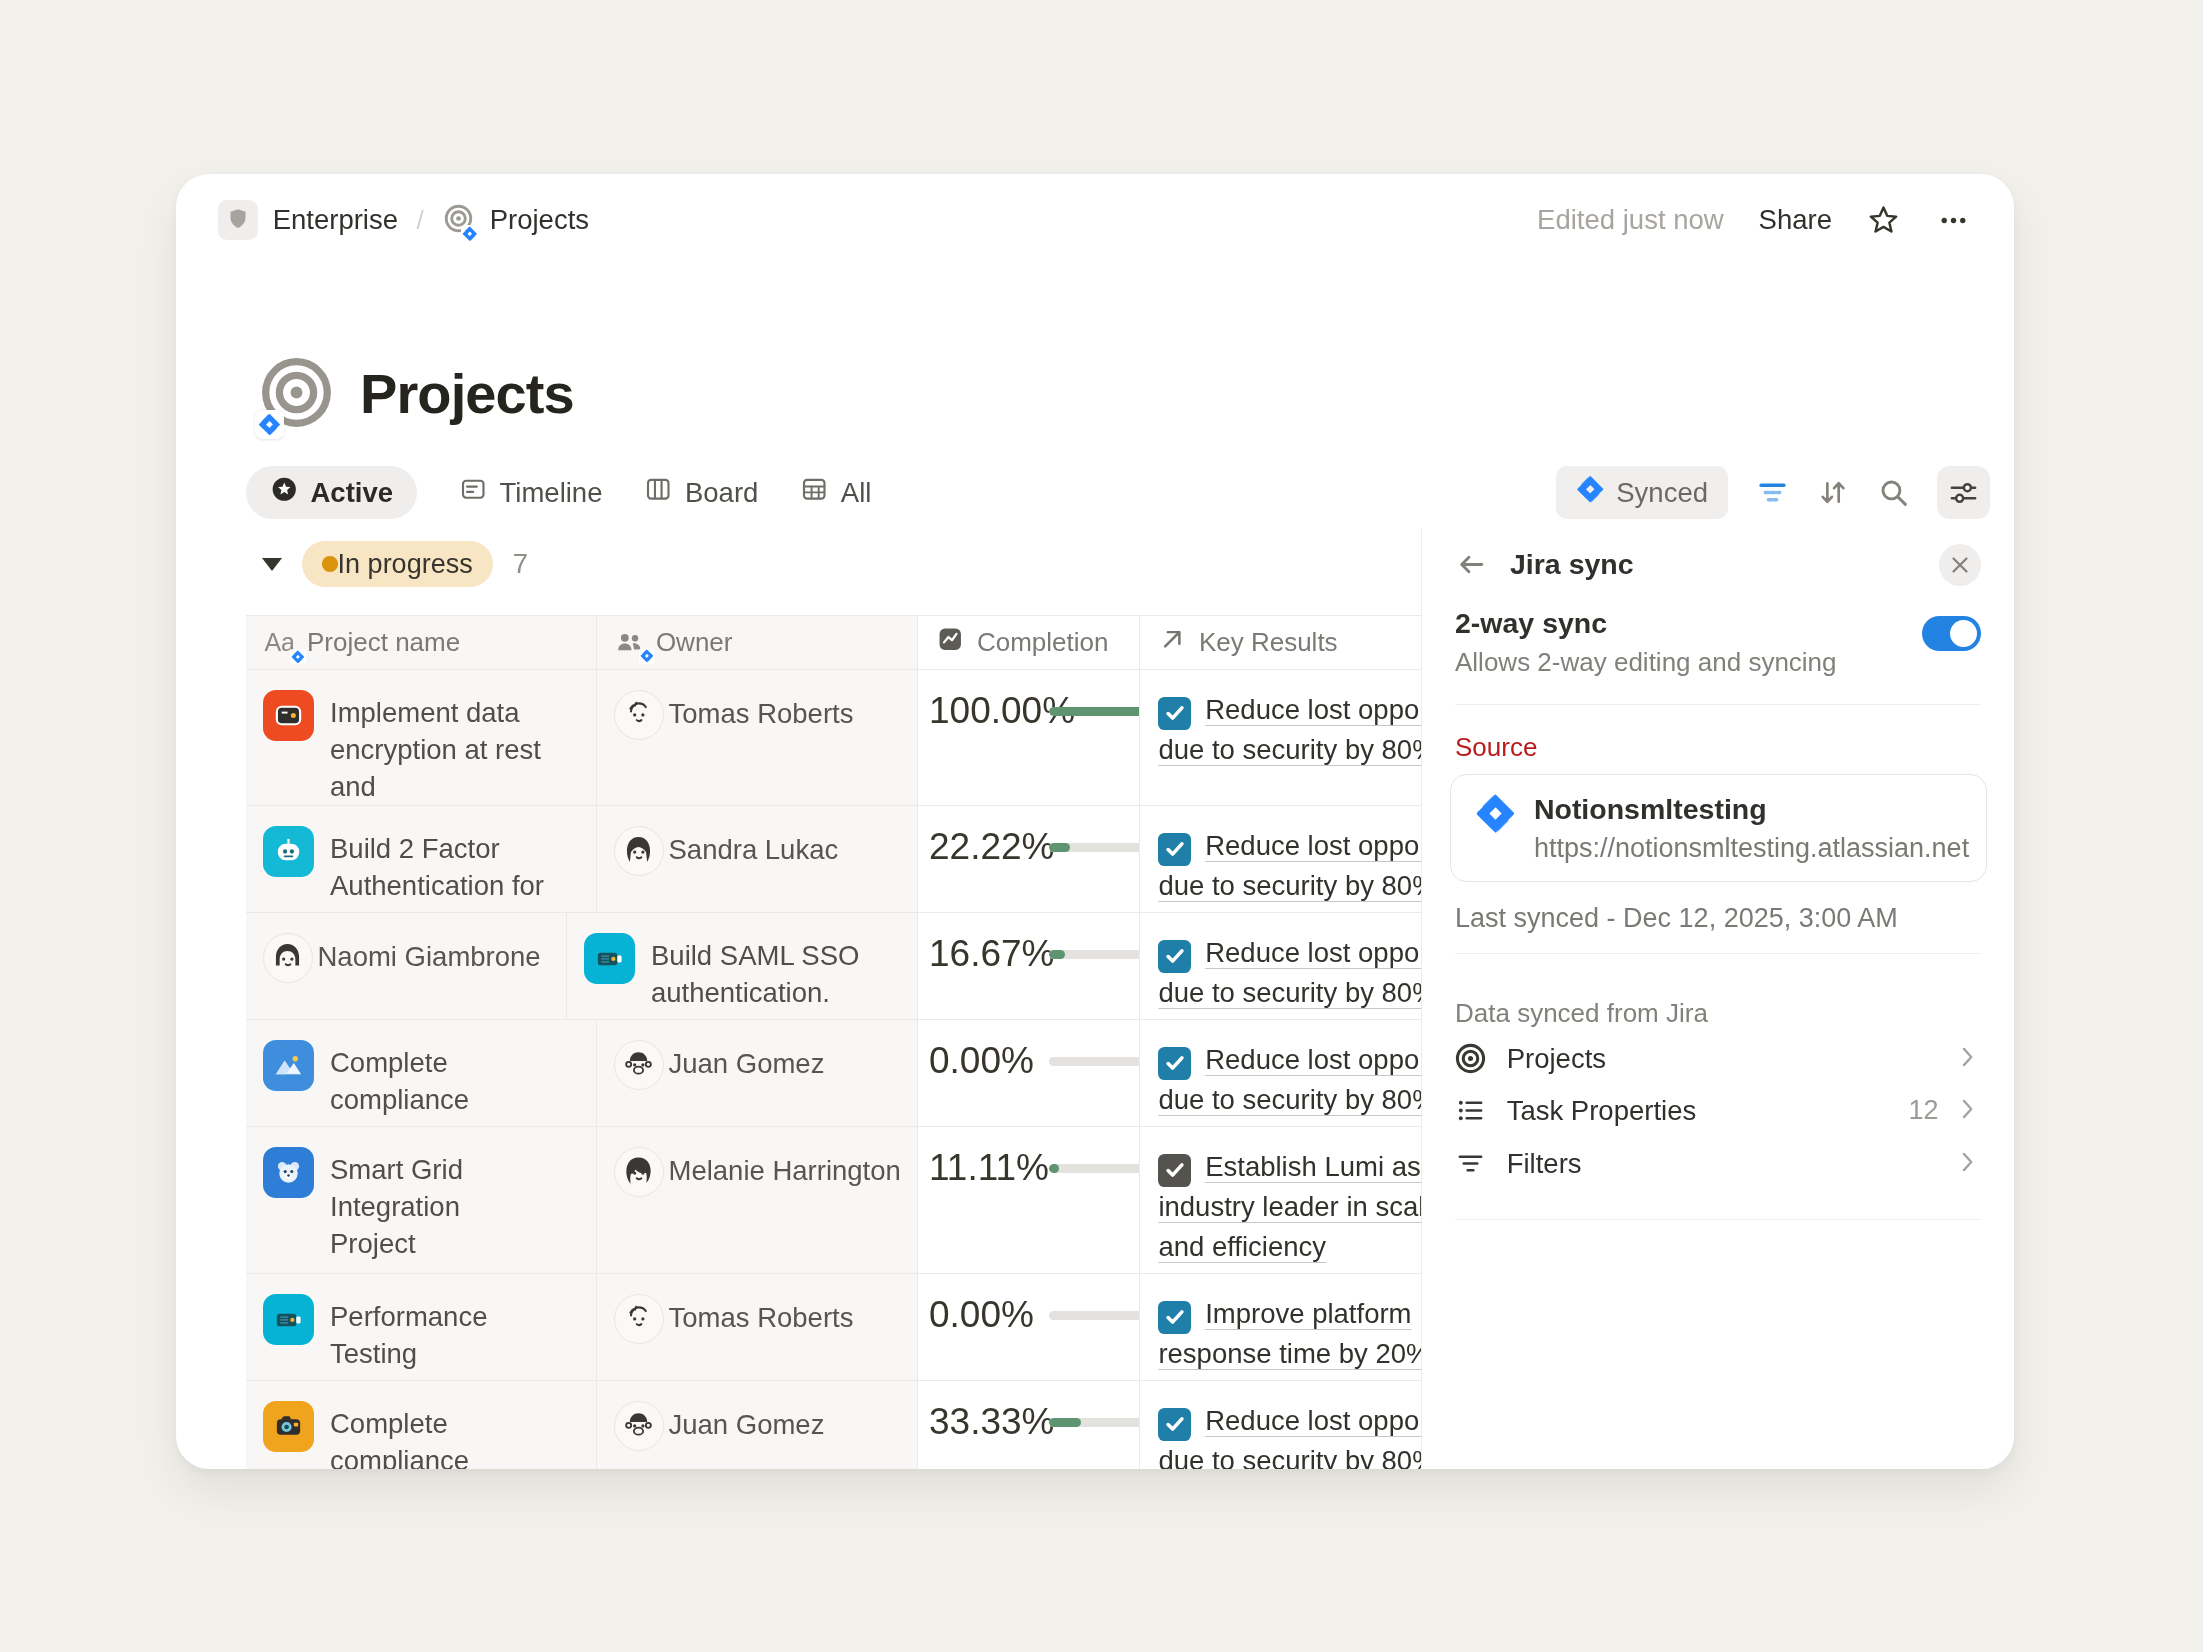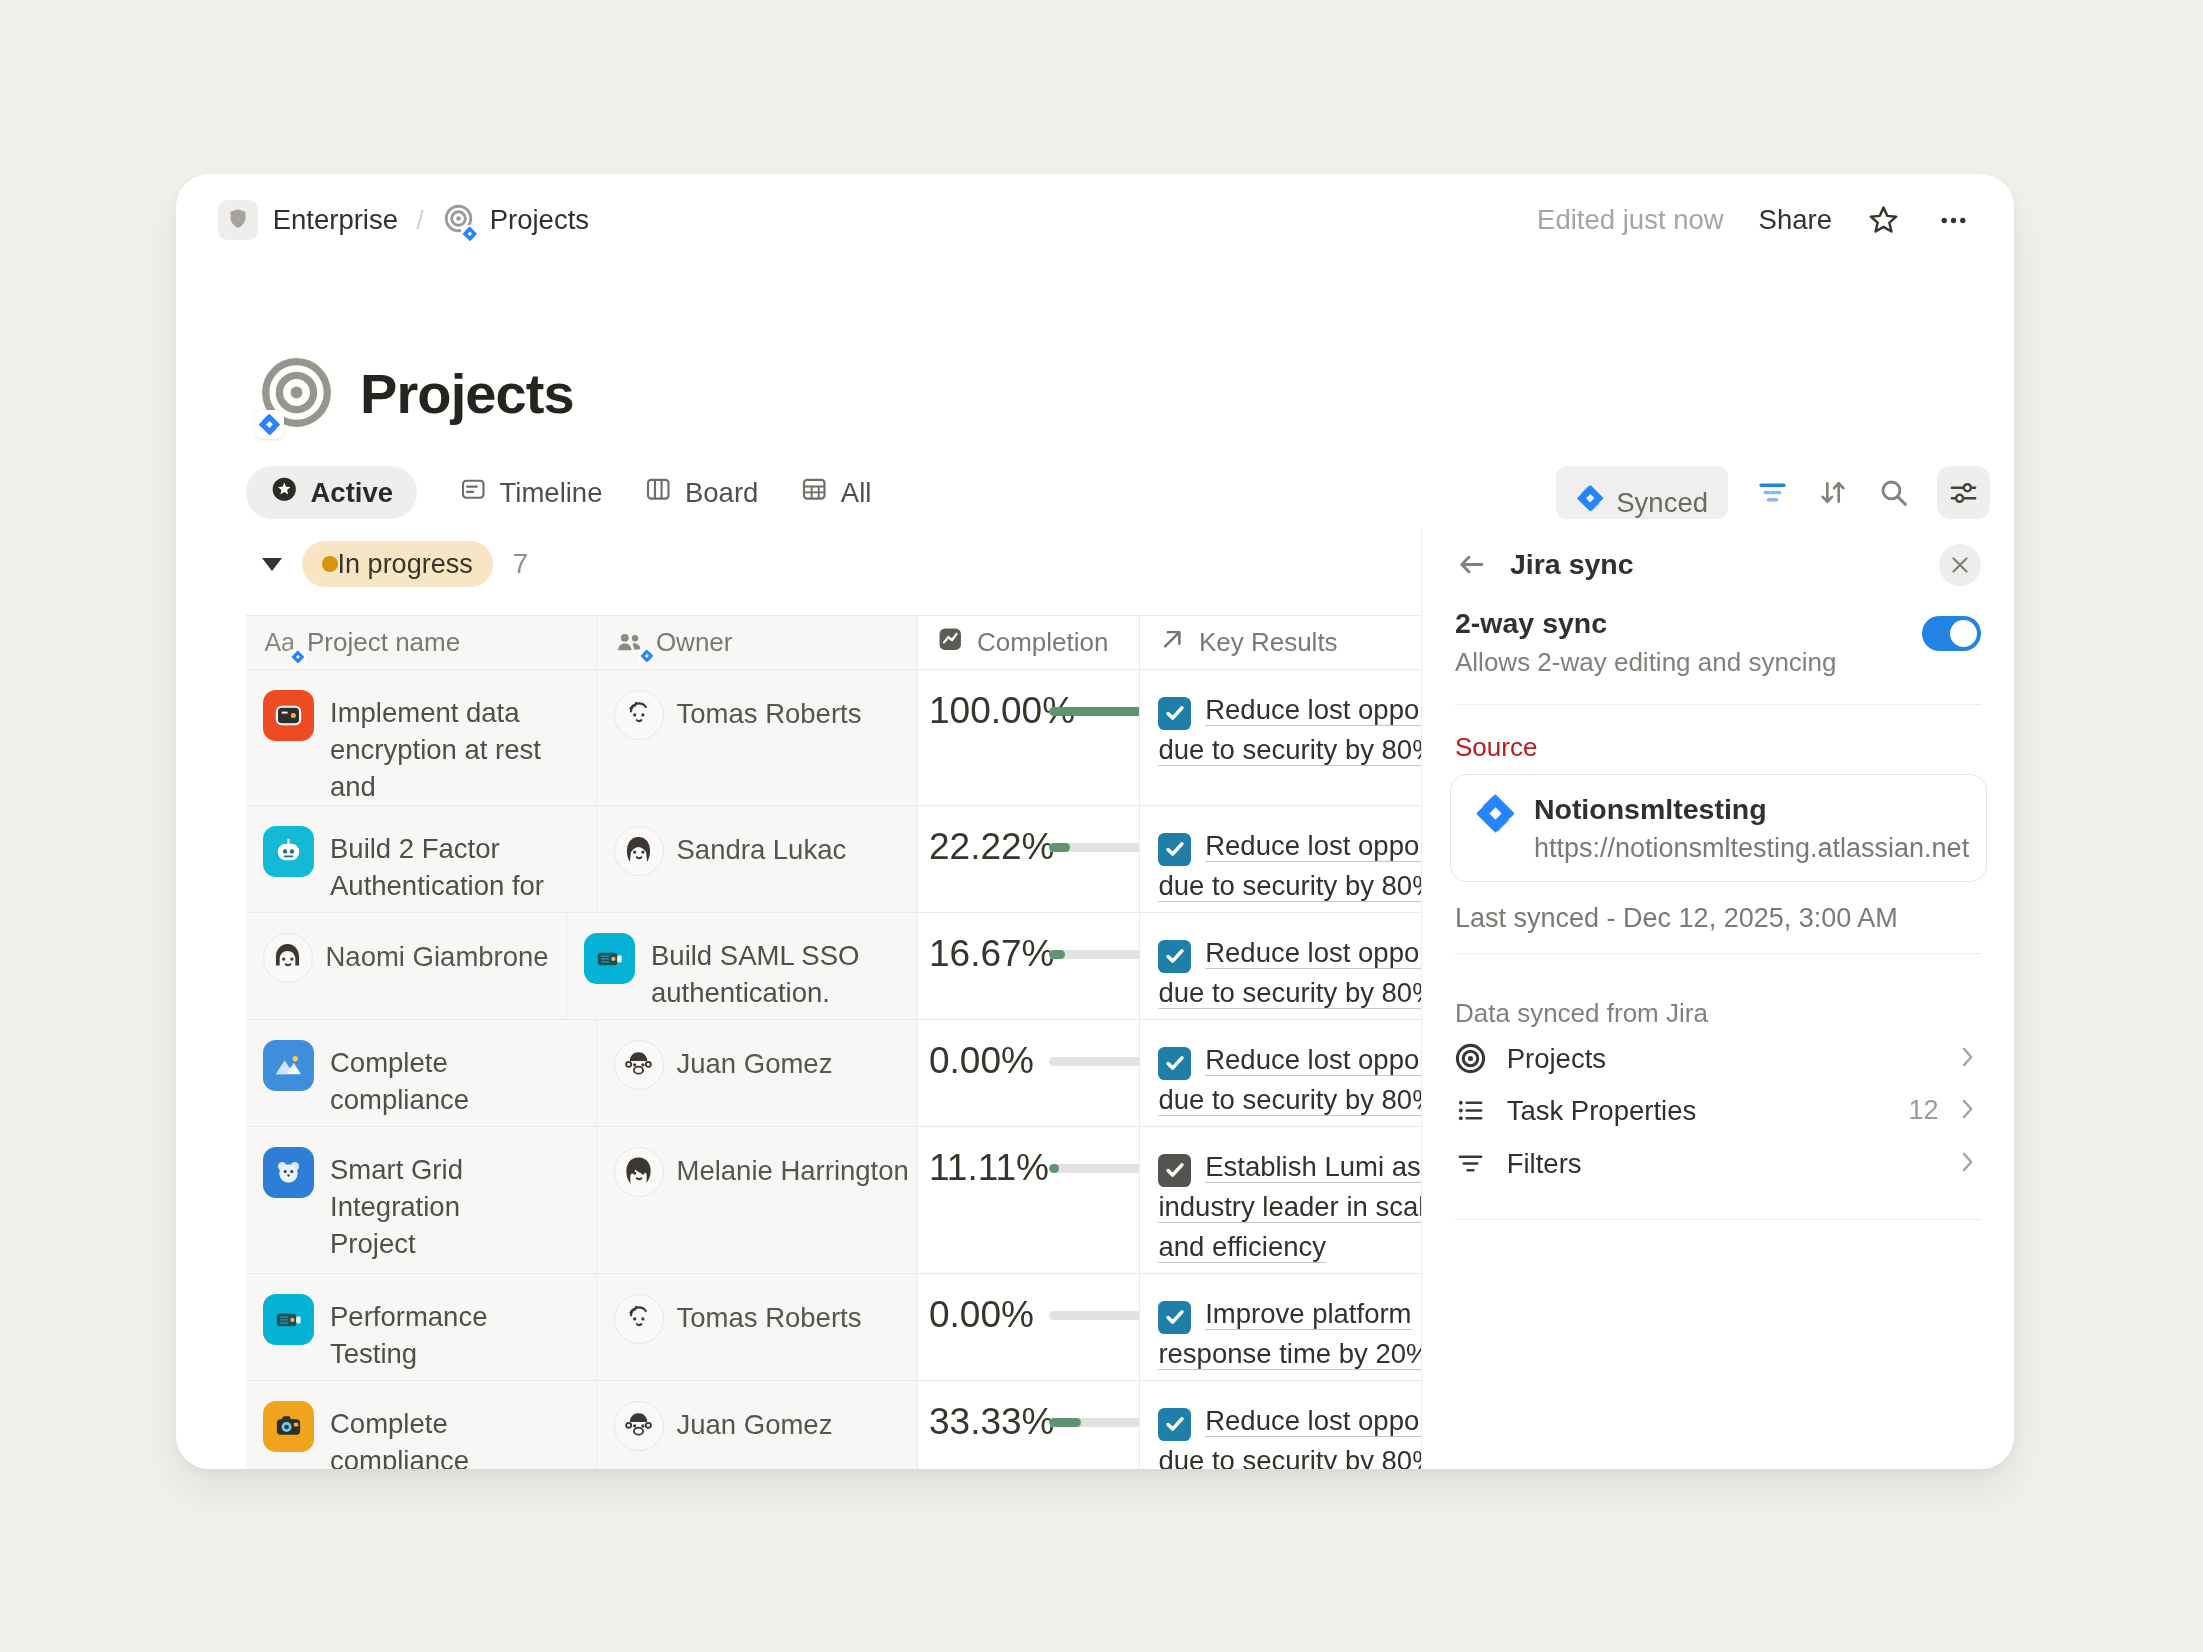--- a/index.html
+++ b/index.html
@@ -29,21 +29,21 @@
   .title-icon{position:relative;width:79px;height:79px;display:flex;align-items:center;justify-content:center}
   .title-icon .badge{position:absolute;left:-1.8px;bottom:-5.5px;background:#fff;border-radius:7.3px;padding:2.8px;line-height:0;box-shadow:0 0.9px 2.8px rgba(0,0,0,.12)}
   h1{font-size:56px;font-weight:700;color:#26241f;letter-spacing:-0.9px}
   
   .views-row{position:absolute;left:70px;top:292px;display:flex;align-items:center;gap:42px;height:53px}
   .view-tab{display:flex;align-items:center;gap:12px;font-size:27.5px;color:#514f4a;font-weight:500;line-height:0}
   .view-tab span{line-height:normal}
   .view-tab.active{background:#efeeec;border-radius:27.5px;height:53px;padding:0 24px;color:#2b2a27;font-weight:600}
   
   .toolbar{position:absolute;top:292px;right:24px;display:flex;align-items:center;gap:27.5px;height:53px}
-  .synced-pill{display:flex;align-items:flex-end;gap:12px;background:#f0efed;border-radius:11px;height:53px;padding:0 20px}
+  .synced-pill{display:flex;align-items:center;gap:12px;background:#f0efed;border-radius:11px;height:53px;padding:0 20px}
   .synced-pill span{font-size:27.5px;color:#6b6963;font-weight:500}
   .tool-icon{display:flex;align-items:center;justify-content:center;line-height:0}
   .sliders-pill{width:53px;height:53px;border-radius:13px;background:#efeeec;display:flex;align-items:center;justify-content:center;line-height:0}
   
   .group-row{position:absolute;left:86px;top:367px;display:flex;align-items:center;gap:20px}
   .tri{width:0;height:0;border-left:10px solid transparent;border-right:10px solid transparent;border-top:13.8px solid #37352c}
   .group-pill{display:flex;align-items:center;background:var(--group-pill,#f7e5c4);height:46px;border-radius:24px;padding:0 20px}
   .group-dot{width:15.6px;height:15.6px;border-radius:50%;background:var(--group-dot,#d9930d)}
   .group-label{font-size:27px;font-weight:500;color:#38352e}
   .group-count{font-size:27.5px;color:#908e89}
@@ -56,21 +56,21 @@
   .c1,.c2,.c3{border-right:0.9px solid var(--line)}
   .aa-wrap{position:relative;line-height:0}
   .aa{font-size:25px;color:#8b8984;font-weight:500;line-height:normal}
   .hdr-badge{position:absolute;right:-11px;bottom:-7.3px;background:#fff;border-radius:3.7px;padding:0.9px;line-height:0}
   .tr{display:flex;border-bottom:0.9px solid var(--line)}
   .td{overflow:hidden}
   .td.c1,.td.c2{background:var(--tint)}
   .name-cell{padding:20px 18.4px 0 16.5px;display:flex;gap:16.5px}
   .proj-icon{width:51px;height:51px;border-radius:13px;flex:none;display:flex;align-items:center;justify-content:center;line-height:0}
   .name-text{font-size:27.5px;line-height:37px;color:var(--ink-soft);white-space:pre-line;padding-top:3.7px}
-  .owner-cell{padding:20px 16.5px 0;display:flex;gap:13px}
+  .owner-cell{padding:20px 16.5px 0;display:flex;gap:5px}
   .avatar{width:50px;height:50px;border-radius:50%;background:#faf9f8;border:0.9px solid #e8e6e3;flex:none;display:flex;align-items:center;justify-content:center;overflow:hidden;line-height:0}
   .owner-name{font-size:27.5px;color:#57554f;margin-top:8.3px;white-space:nowrap}
   .comp-cell{padding:22px 16.5px 0 11px;display:flex;gap:16.5px;align-items:flex-start}
   .comp-val{width:103px;text-align:right;font-size:37px;color:#37352c;line-height:37px;white-space:nowrap}
   .bar{margin-top:14.7px;width:96px;height:9.2px;border-radius:4.6px;background:#e3e2df;overflow:hidden;flex:none}
   .bar-fill{height:100%;border-radius:4.6px;background:var(--green)}
   .kr-cell{padding:20px 18.4px 0;font-size:27.5px;line-height:40px}
   .kr-check{display:inline-block;width:33px;height:33px;border-radius:6.4px;margin-right:13.8px;vertical-align:-6.4px;line-height:0;text-align:center}
   .kr-check svg{margin-top:4.6px}
   .kr-text{white-space:pre-line;text-decoration:underline;text-decoration-color:#c8c6c1;text-decoration-thickness:1.4px;text-underline-offset:5.5px;color:#33312c}

